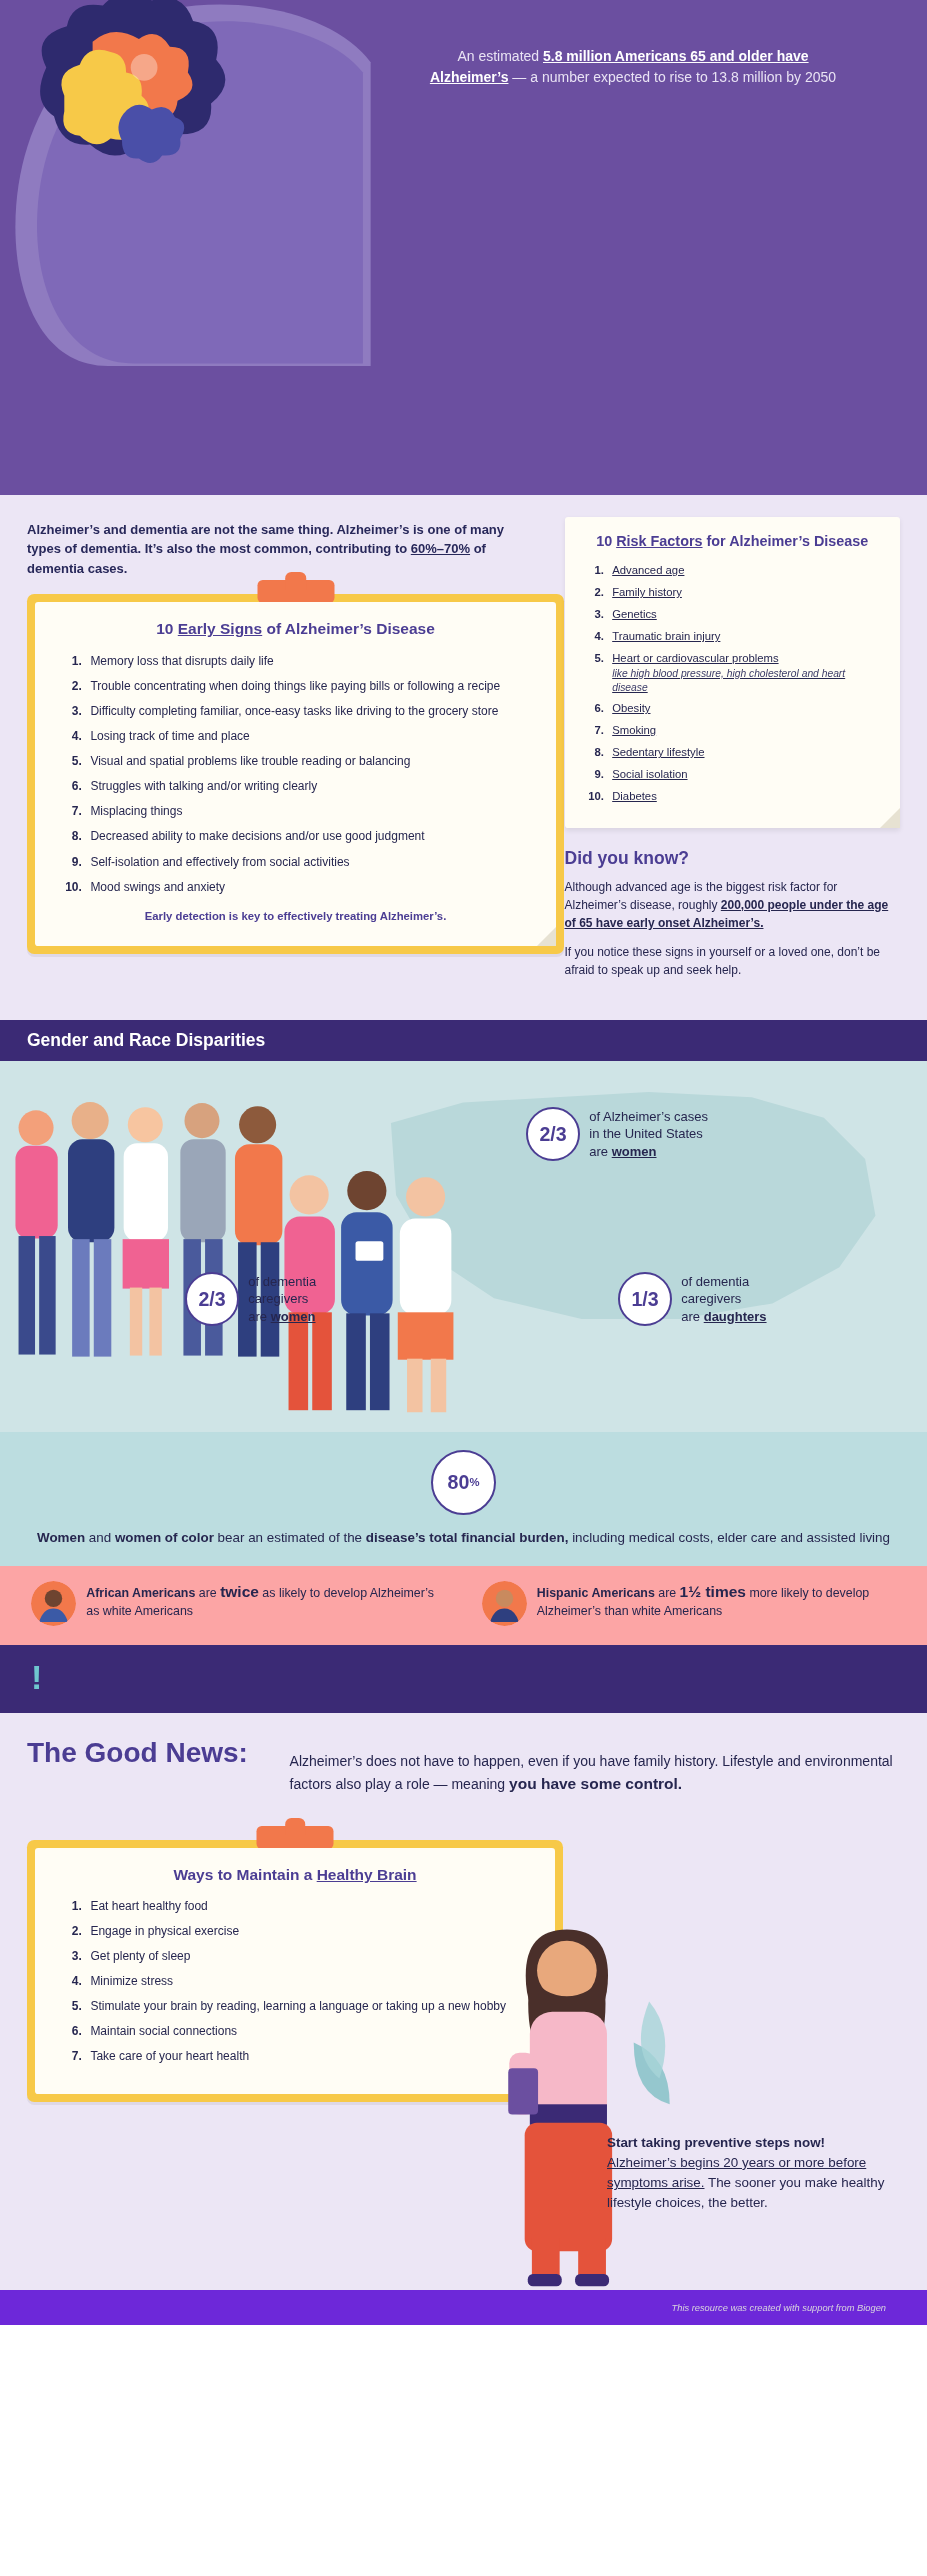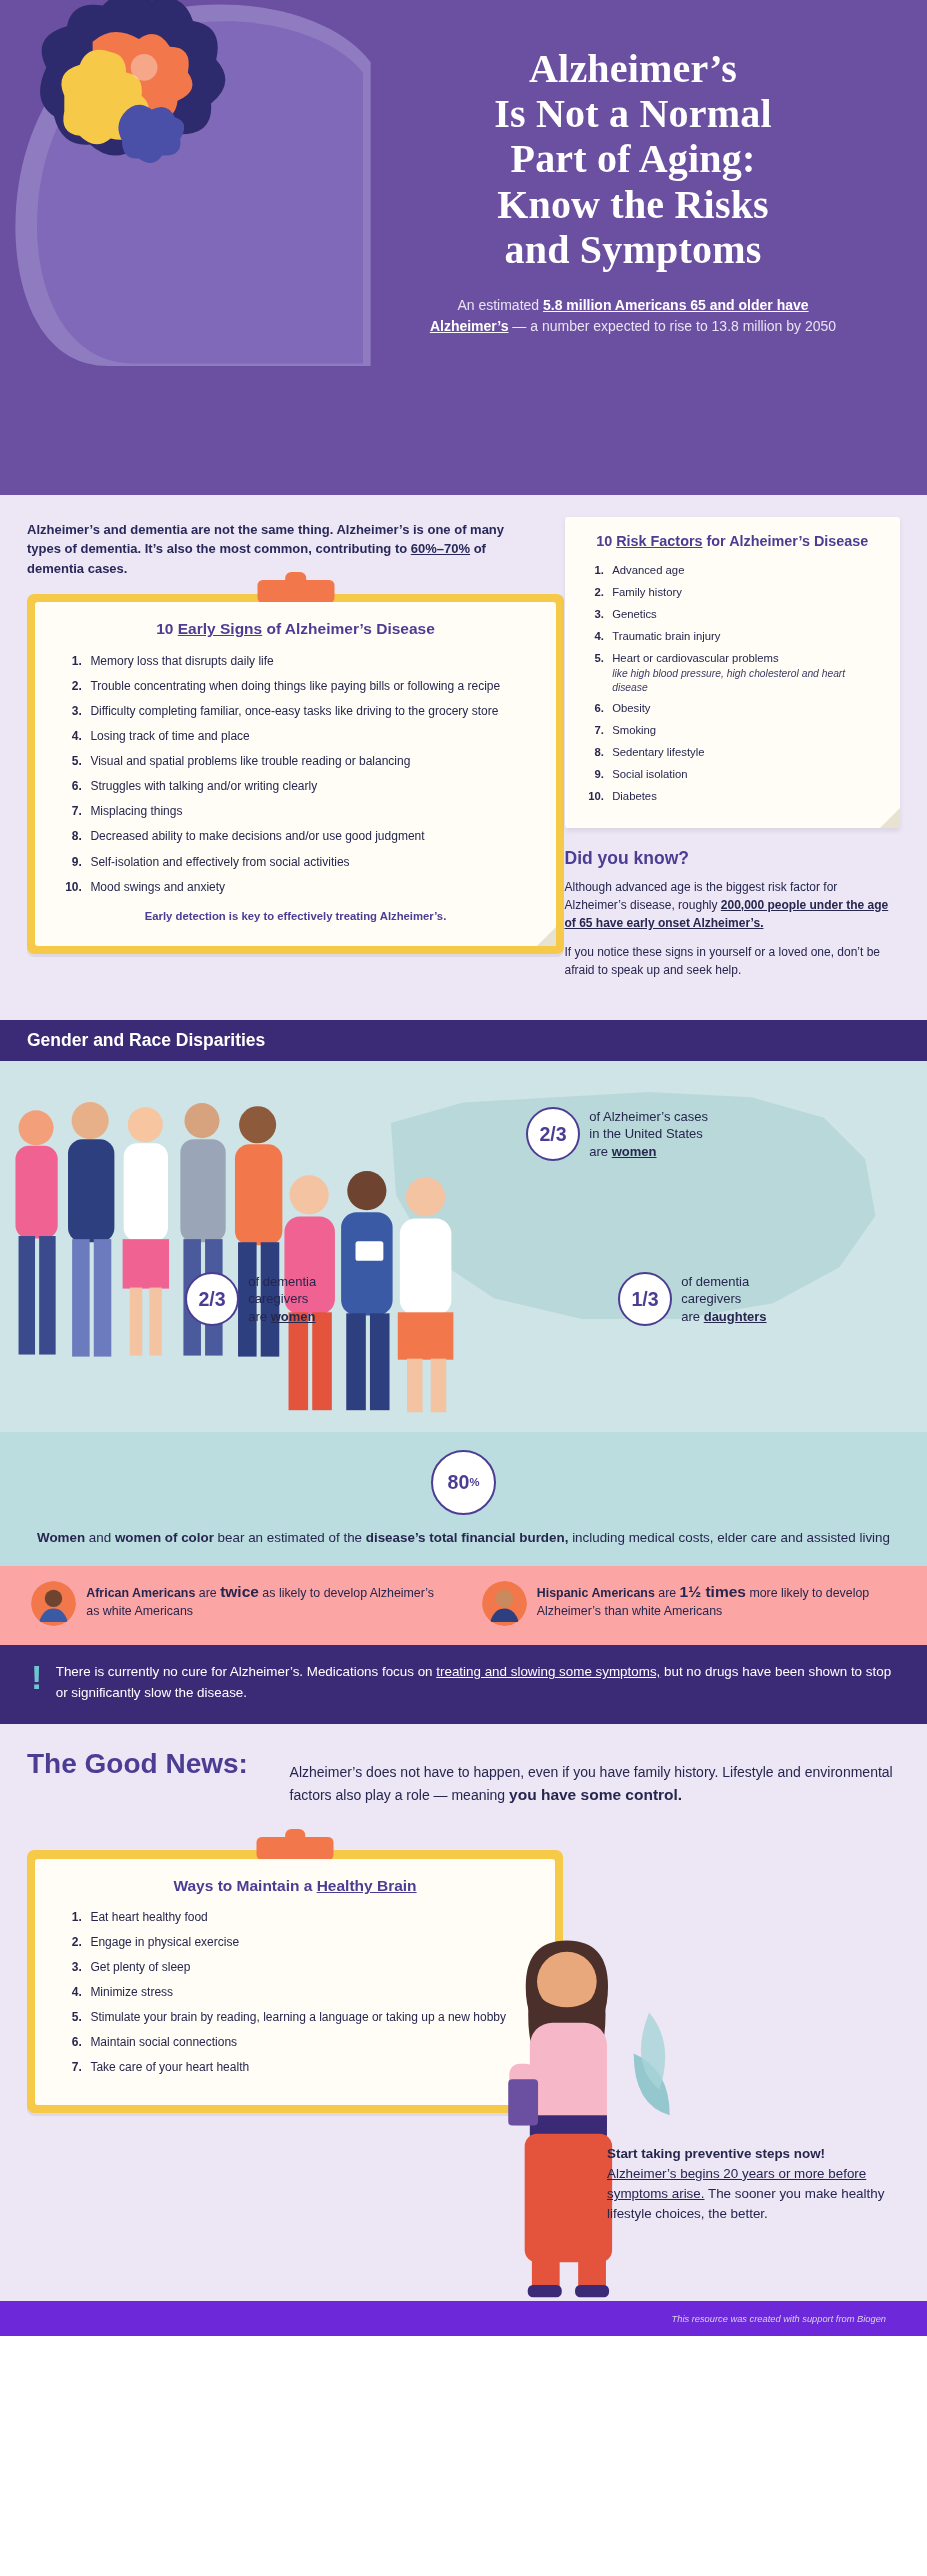--- a/index.html
+++ b/index.html
@@ -148,21 +148,21 @@
   }
   .risk-title {
     text-align:center;
     color:#4b3d93;
     font-size:14.4px;
     font-weight:700;
     line-height:1.3;
     margin:0 0 11.3px 0;
   }
   .risk-title .u { text-decoration:underline; }
-  .riskcard ol { font-size:11.3px; padding-left:24px; }
+  .riskcard ol { font-size:11.3px; padding-left:24px;text-decoration:underline; }
   .riskcard ol li { margin-bottom:5.7px; }
   .risk-note { font-style:italic; font-size:10.3px; color:#3a3a66; display:block; line-height:1.35;}
 
   .dyk-title {
     color:#4b3d93;
     font-size:17.5px;
     font-weight:700;
     margin:19.6px 0 9.3px 0;
   }
   .dyk-body {
@@ -332,27 +332,20 @@
       <path d="M300 735 C170 735 110 600 112 460 C116 250 240 90 440 72 C560 62 690 100 745 170 L745 735 Z" fill="#7f69b8"></path>
       <g transform="translate(70,40)">
         <path d="M60 120 q-30-60 40-80 q10-50 70-40 q40-45 95-10 q60-20 80 40 q60 10 45 75 q40 45-10 85 q5 60-60 60 q-25 45-85 25 q-45 35-90-5 q-55 5-70-55 q-45-30-15-95 Z" fill="#2e2a6e"></path>
         <path d="M150 70 q40-35 90-5 q35-25 60 15 q45 0 35 50 q25 35-20 55 q-5 45-55 35 q-35 30-70-5 q-45 5-50-45 q-30-30 10-70 Z" fill="#f2784b"></path>
         <path d="M95 175 q-20-45 30-60 q15-40 60-25 q30 5 30 40 q35 5 30 45 q30 25 -5 55 q-10 40-55 28 q-30 25-60-5 q-40-5-30-48 Z" fill="#f7c948"></path>
         <path d="M210 210 q25-30 55-8 q30-15 45 15 q30 10 10 42 q5 35-35 32 q-18 26-45 6 q-33 3-33-35 q-15-28 3-52 Z" fill="#4a4fa8"></path>
         <circle cx="250" cy="120" r="26" fill="#ffffff" opacity="0.35"></circle>
       </g>
     </svg>
     <div class="hero-text">
-      <h1 class="hero-title">
-        <span>Alzheimer’s</span><br>
-        <span>Is Not a Normal</span><br>
-        <span>Part of Aging:</span><br>
-        <span>Know the Risks</span><br>
-        <span>and Symptoms</span>
-      </h1>
       <p class="hero-sub">
         <span>An estimated </span><span class="u">5.8 million Americans 65 and older have Alzheimer’s</span><span> — a number expected to rise to 13.8 million by 2050</span>
       </p>
     </div>
   </section>
 
   <section class="lav">
     <div class="lav-grid">
 
       <div class="lav-left">
@@ -522,23 +515,20 @@
         <path d="M16 80 q8-26 28-26 q20 0 28 26 Z" fill="#2e3f7f"></path>
       </svg>
       <div class="race-txt">
         <b>Hispanic Americans</b><span> are </span><span class="big">1½ times</span><span> more likely to develop Alzheimer’s than white Americans</span>
       </div>
     </div>
   </div>
 
   <section class="cure">
     <div class="excl">!</div>
-    <div class="cure-txt">
-      <span>There is currently no cure for Alzheimer’s. Medications focus on </span><span class="u">treating and slowing some symptoms,</span><span> but no drugs have been shown to stop or significantly slow the disease.</span>
-    </div>
   </section>
 
   <section class="good">
     <div class="good-head">
       <h2 class="good-title">The Good News:</h2>
       <p class="good-copy">
         <span>Alzheimer’s does not have to happen, even if you have family history. Lifestyle and environmental factors also play a role — meaning </span><span class="big">you have some control.</span>
       </p>
     </div>
 

